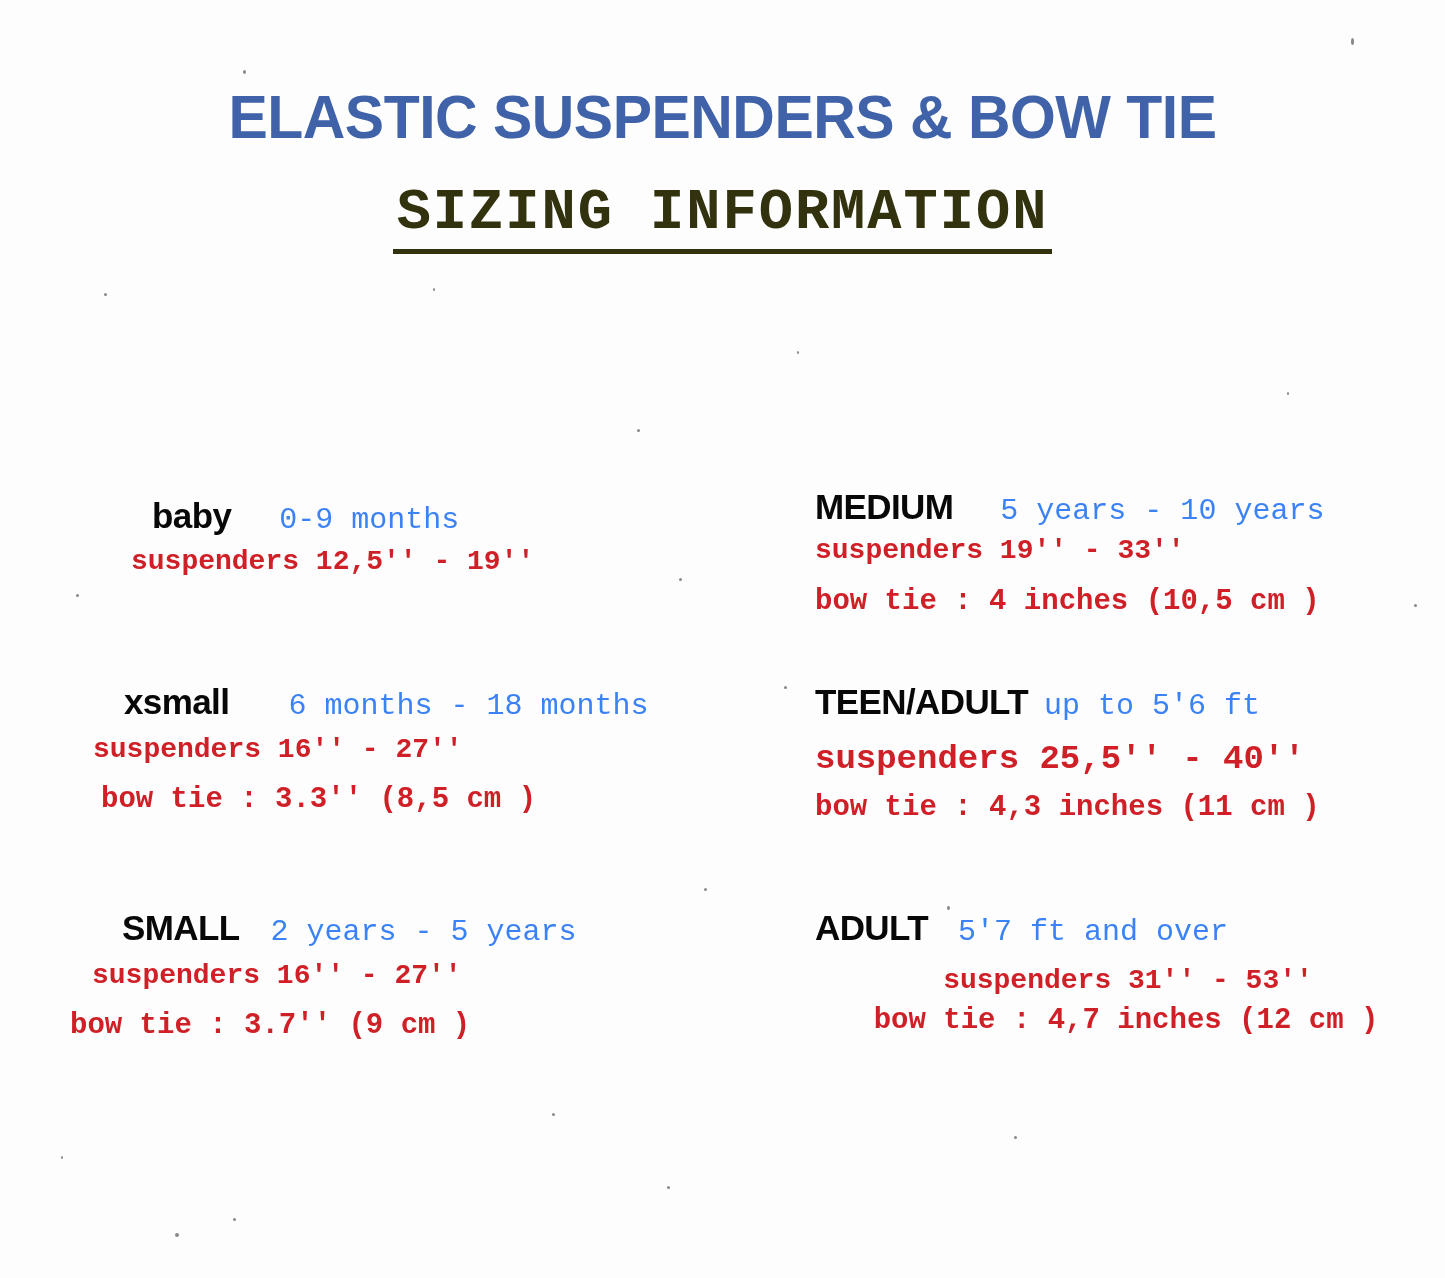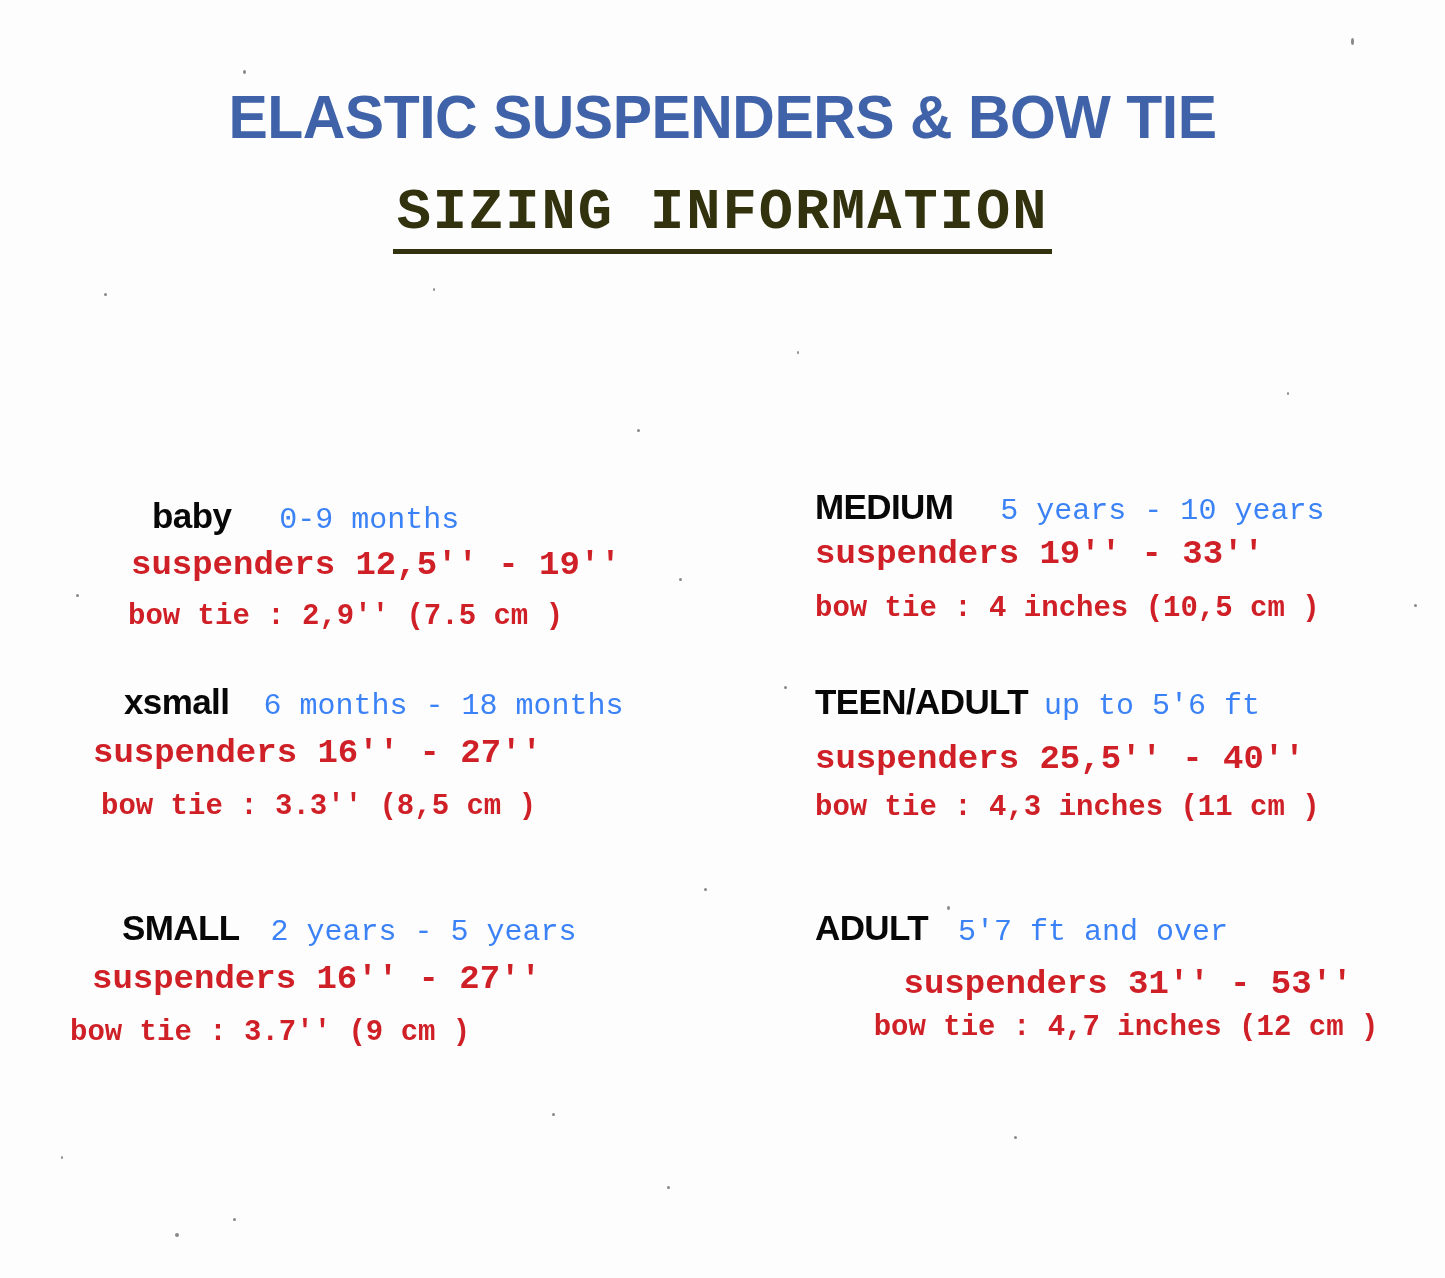--- a/index.html
+++ b/index.html
@@ -106,21 +106,21 @@
     letter-spacing: 0px;
   }
 
   .susp-row,
   .bow-row {
     color: #d02027;
     font-family: "Liberation Mono", monospace;
     font-weight: 700;
     white-space: nowrap;
   }
-  .susp-row { font-size: 34px; }
+  .susp-row { font-size: 28px; }
   .bow-row  { font-size: 29px; }
 </style>
 </head>
 <body>
 
 <div class="sheet">
 
   <div class="speck" style="left:243px;top:70px;width:3px;height:4px;"></div>
   <div class="speck" style="left:1351px;top:38px;width:3px;height:7px;"></div>
   <div class="speck" style="left:104px;top:293px;width:3px;height:3px;"></div>
@@ -148,25 +148,24 @@
   </div>
 
   <div class="col col-left">
 
     <div class="size-block" style="left:0;top:496px;">
       <div class="head-row" style="padding-left:152px;">
         <span class="size-name">baby</span>
         <span class="age-range" style="margin-left:48px;">0-9 months</span>
       </div>
       <div class="susp-row" style="padding-left:131px;margin-top:9px;">suspenders 12,5'' - 19''</div>
-      <div class="bow-row" style="padding-left:128px;margin-top:16px;">bow tie : 2,9'' (7.5 cm )</div>
     </div>
 
     <div class="size-block" style="left:0;top:682px;">
-      <div class="head-row" style="padding-left:124px;">
+      <div class="head-row" style="padding-left:124px;gap:25px;">
         <span class="size-name">xsmall</span>
         <span class="age-range" style="margin-left:34px;">6 months - 18 months</span>
       </div>
       <div class="susp-row" style="padding-left:93px;margin-top:11px;">suspenders 16'' - 27''</div>
       <div class="bow-row" style="padding-left:101px;margin-top:18px;">bow tie : 3.3'' (8,5 cm )</div>
     </div>
 
     <div class="size-block" style="left:0;top:908px;">
       <div class="head-row" style="padding-left:122px;text-align:center;">
         <span class="size-name">SMALL</span>

